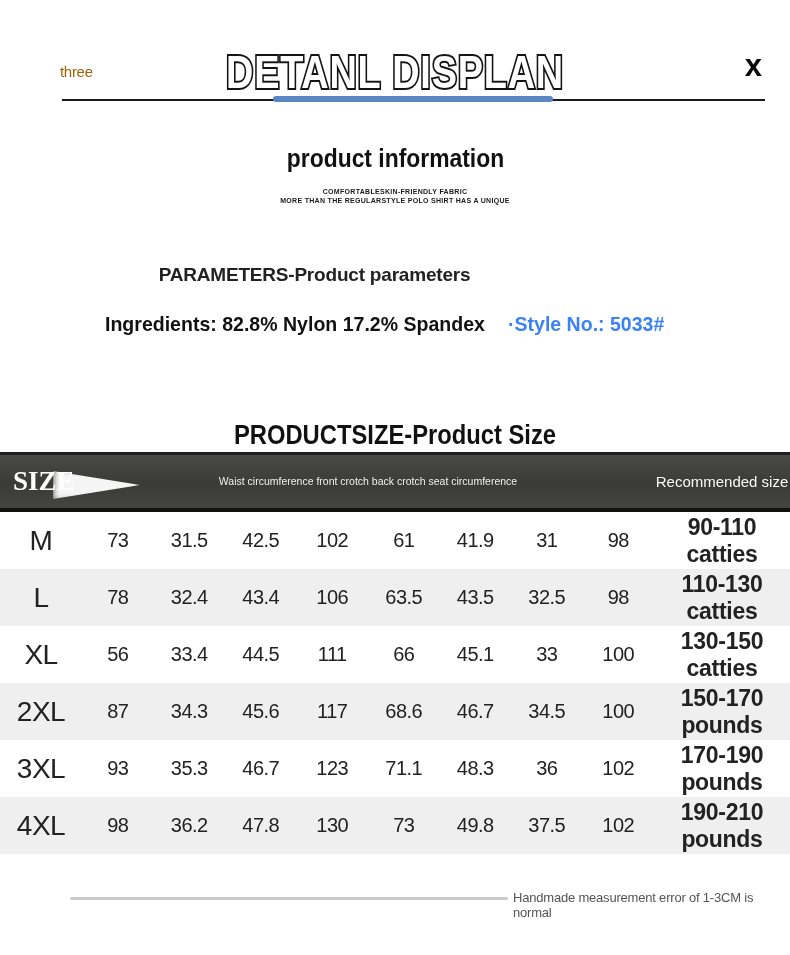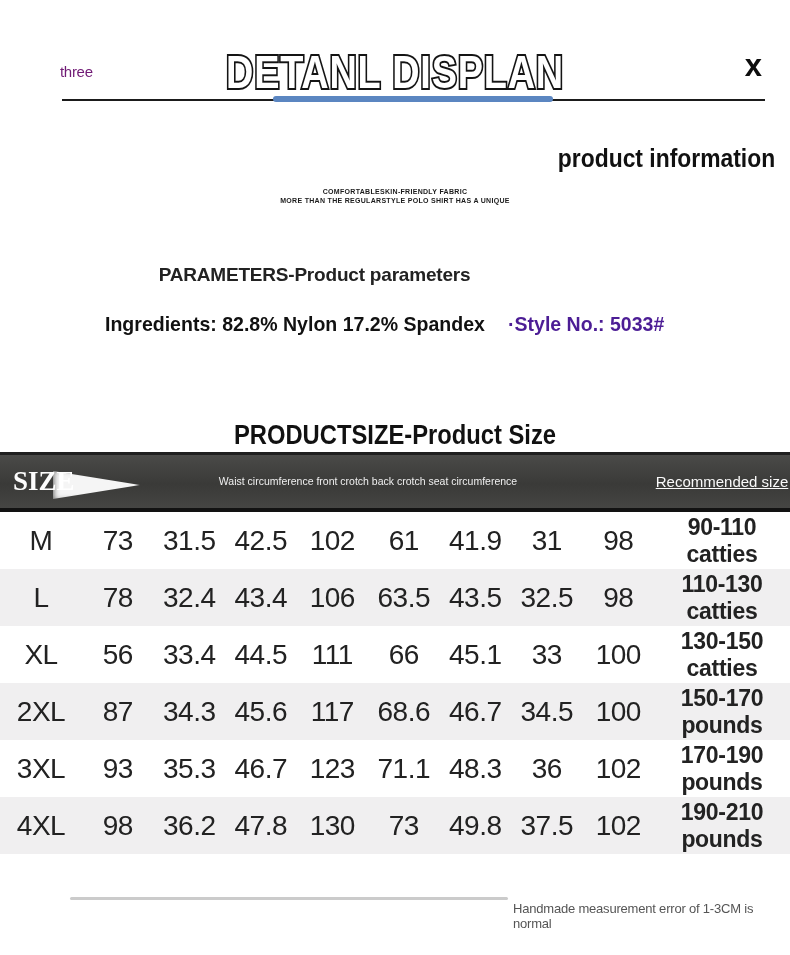--- a/index.html
+++ b/index.html
@@ -6,66 +6,66 @@
   body{
     width:790px;height:955px;position:relative;overflow:hidden;
     background:#ffffff;color:#1a1a1a;
     font-family:"Liberation Sans",sans-serif;
   }
   .abs{position:absolute;}
   .squeeze{display:inline-block;transform:scaleX(0.88);transform-origin:center;}
   .squeeze-l{display:inline-block;transform:scaleX(0.93);transform-origin:left center;}
 
   
-  .page-label{top:63px;left:60px;font-size:15px;color:#701a75;letter-spacing:-0.3px;}
+  .page-label{top:63px;left:60px;font-size:15px;color:#a16207;letter-spacing:-0.3px;}
   .title-svg{top:38px;left:0;width:790px;height:64px;}
   .close-btn{top:50px;right:28px;font-size:31px;font-weight:bold;color:#0d0d0d;cursor:pointer;line-height:1;}
   .header-rule{top:99px;left:62px;width:703px;height:2px;background:#1b1b1b;}
   .accent-bar{top:96px;left:273px;width:280px;height:6px;border-radius:3px;}
 
   
-  .pi-heading{top:143px;left:0;width:790px;text-align:right;font-size:26px;font-weight:bold;color:#111;}
+  .pi-heading{top:143px;left:0;width:790px;text-align:center;font-size:26px;font-weight:bold;color:#111;}
   .pi-tagline{top:187px;left:0;width:790px;text-align:center;font-size:7px;font-weight:bold;
               color:#1b1b1b;line-height:9px;letter-spacing:0.3px;}
 
   
   .param-heading{top:264px;left:0;width:629px;text-align:center;font-size:19px;font-weight:bold;color:#222;letter-spacing:-0.2px;}
   .ingredients{top:312px;left:105px;font-size:21px;font-weight:bold;color:#111;}
-  .style-no{top:312px;left:508px;font-size:21px;font-weight:bold;color:#4c1d95;}
+  .style-no{top:312px;left:508px;font-size:21px;font-weight:bold;color:#3b82f6;}
 
   
   .size-heading{top:396px;left:0;width:790px;text-align:center;font-size:27px;font-weight:bold;color:#111;margin-top:24px;}
 
   .size-table{top:452px;left:0;width:790px;}
   .thead{
     position:relative;height:60px;box-sizing:border-box;
     display:grid;grid-template-columns:82px repeat(8,71.5px) 1fr;align-items:center;
     background:linear-gradient(180deg,#4a4a48 0%,#3a3a38 55%,#454543 100%);
     border-top:3px solid #1f1f1f;border-bottom:4px solid #121212;
     color:#f4f4f4;
   }
   .thead .size-h{font-family:"Liberation Serif",serif;font-weight:bold;font-size:27px;padding-left:13px;color:#fdfdfd;}
   .thead .meas-h{grid-column:2/10;text-align:center;font-size:10.5px;line-height:13px;color:#f0f0f0;}
-  .thead .rec-h{text-align:center;font-size:15px;color:#fafafa;text-decoration:underline;}
+  .thead .rec-h{text-align:center;font-size:15px;color:#fafafa;}
   .glare{
     position:absolute;left:53px;top:14px;width:87px;height:32px;background:#ffffff;
     clip-path:polygon(0 6%,100% 50%,0 94%);filter:blur(3px);opacity:0.95;
   }
   .trow{
     height:57px;display:grid;grid-template-columns:82px repeat(8,71.5px) 1fr;
     align-items:center;background:#ffffff;
   }
   .trow.alt{background:#f0eff0;}
-  .trow .cell{text-align:center;font-size:28px;color:#222;letter-spacing:-0.5px;}
+  .trow .cell{text-align:center;font-size:20px;color:#222;letter-spacing:-0.5px;}
   .trow .size-cell{font-size:28px;}
   .trow .rec-cell{font-size:23px;font-weight:bold;letter-spacing:-0.3px;}
 
   
   .footer-rule{top:897px;left:70px;width:438px;height:3px;border-radius:2px;background:#cbcbcb;}
-  .footer-note{top:890px;left:513px;font-size:13px;color:#555;letter-spacing:-0.2px;margin-top:11px;}
+  .footer-note{top:890px;left:513px;font-size:13px;color:#555;letter-spacing:-0.2px;}
 </style>
 </head>
 <body>
 
 <div class="abs page-label">three</div>
 
 <svg class="abs title-svg" xmlns="http://www.w3.org/2000/svg">
   <text x="395" y="50" text-anchor="middle" font-family="Liberation Sans, sans-serif" font-size="47" font-weight="bold" fill="#ffffff" stroke="#141414" stroke-width="4" paint-order="stroke" letter-spacing="1" textLength="338" lengthAdjust="spacingAndGlyphs">DETANL DISPLAN</text>
 </svg>
 

